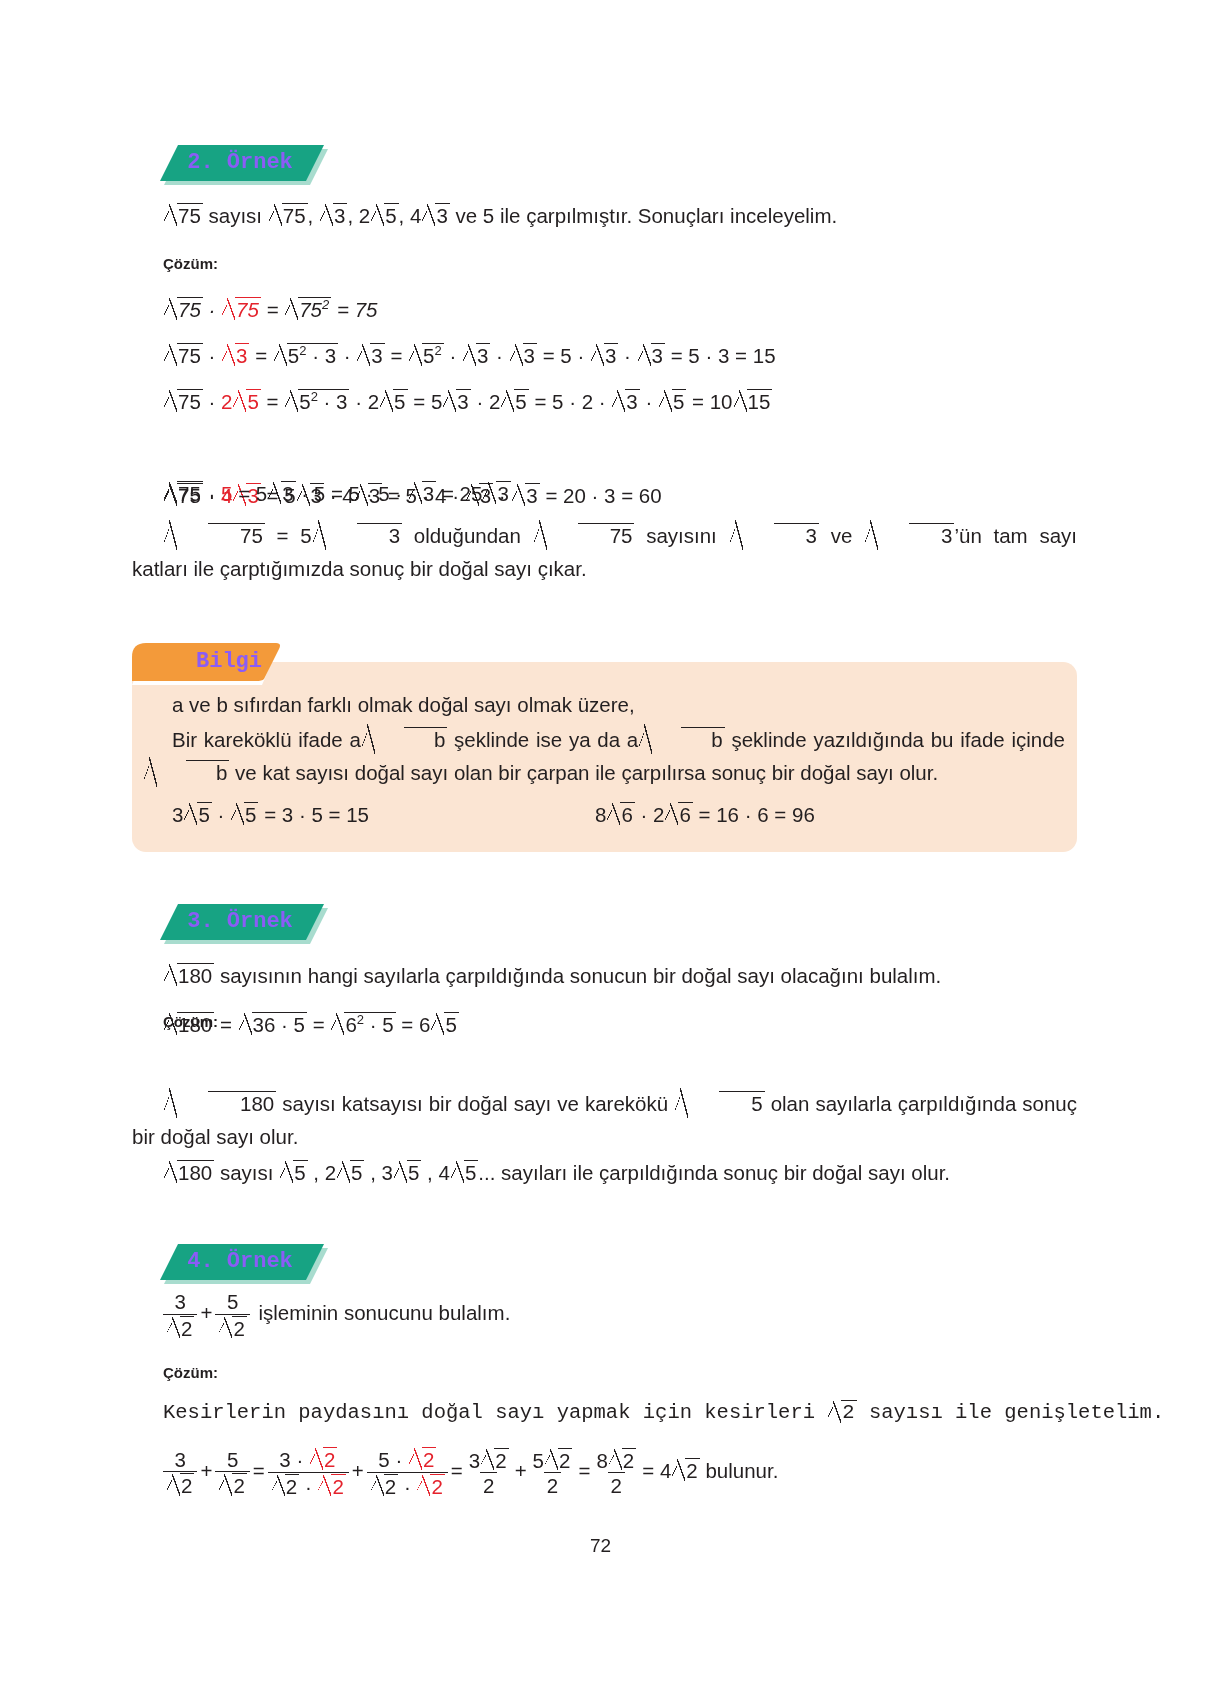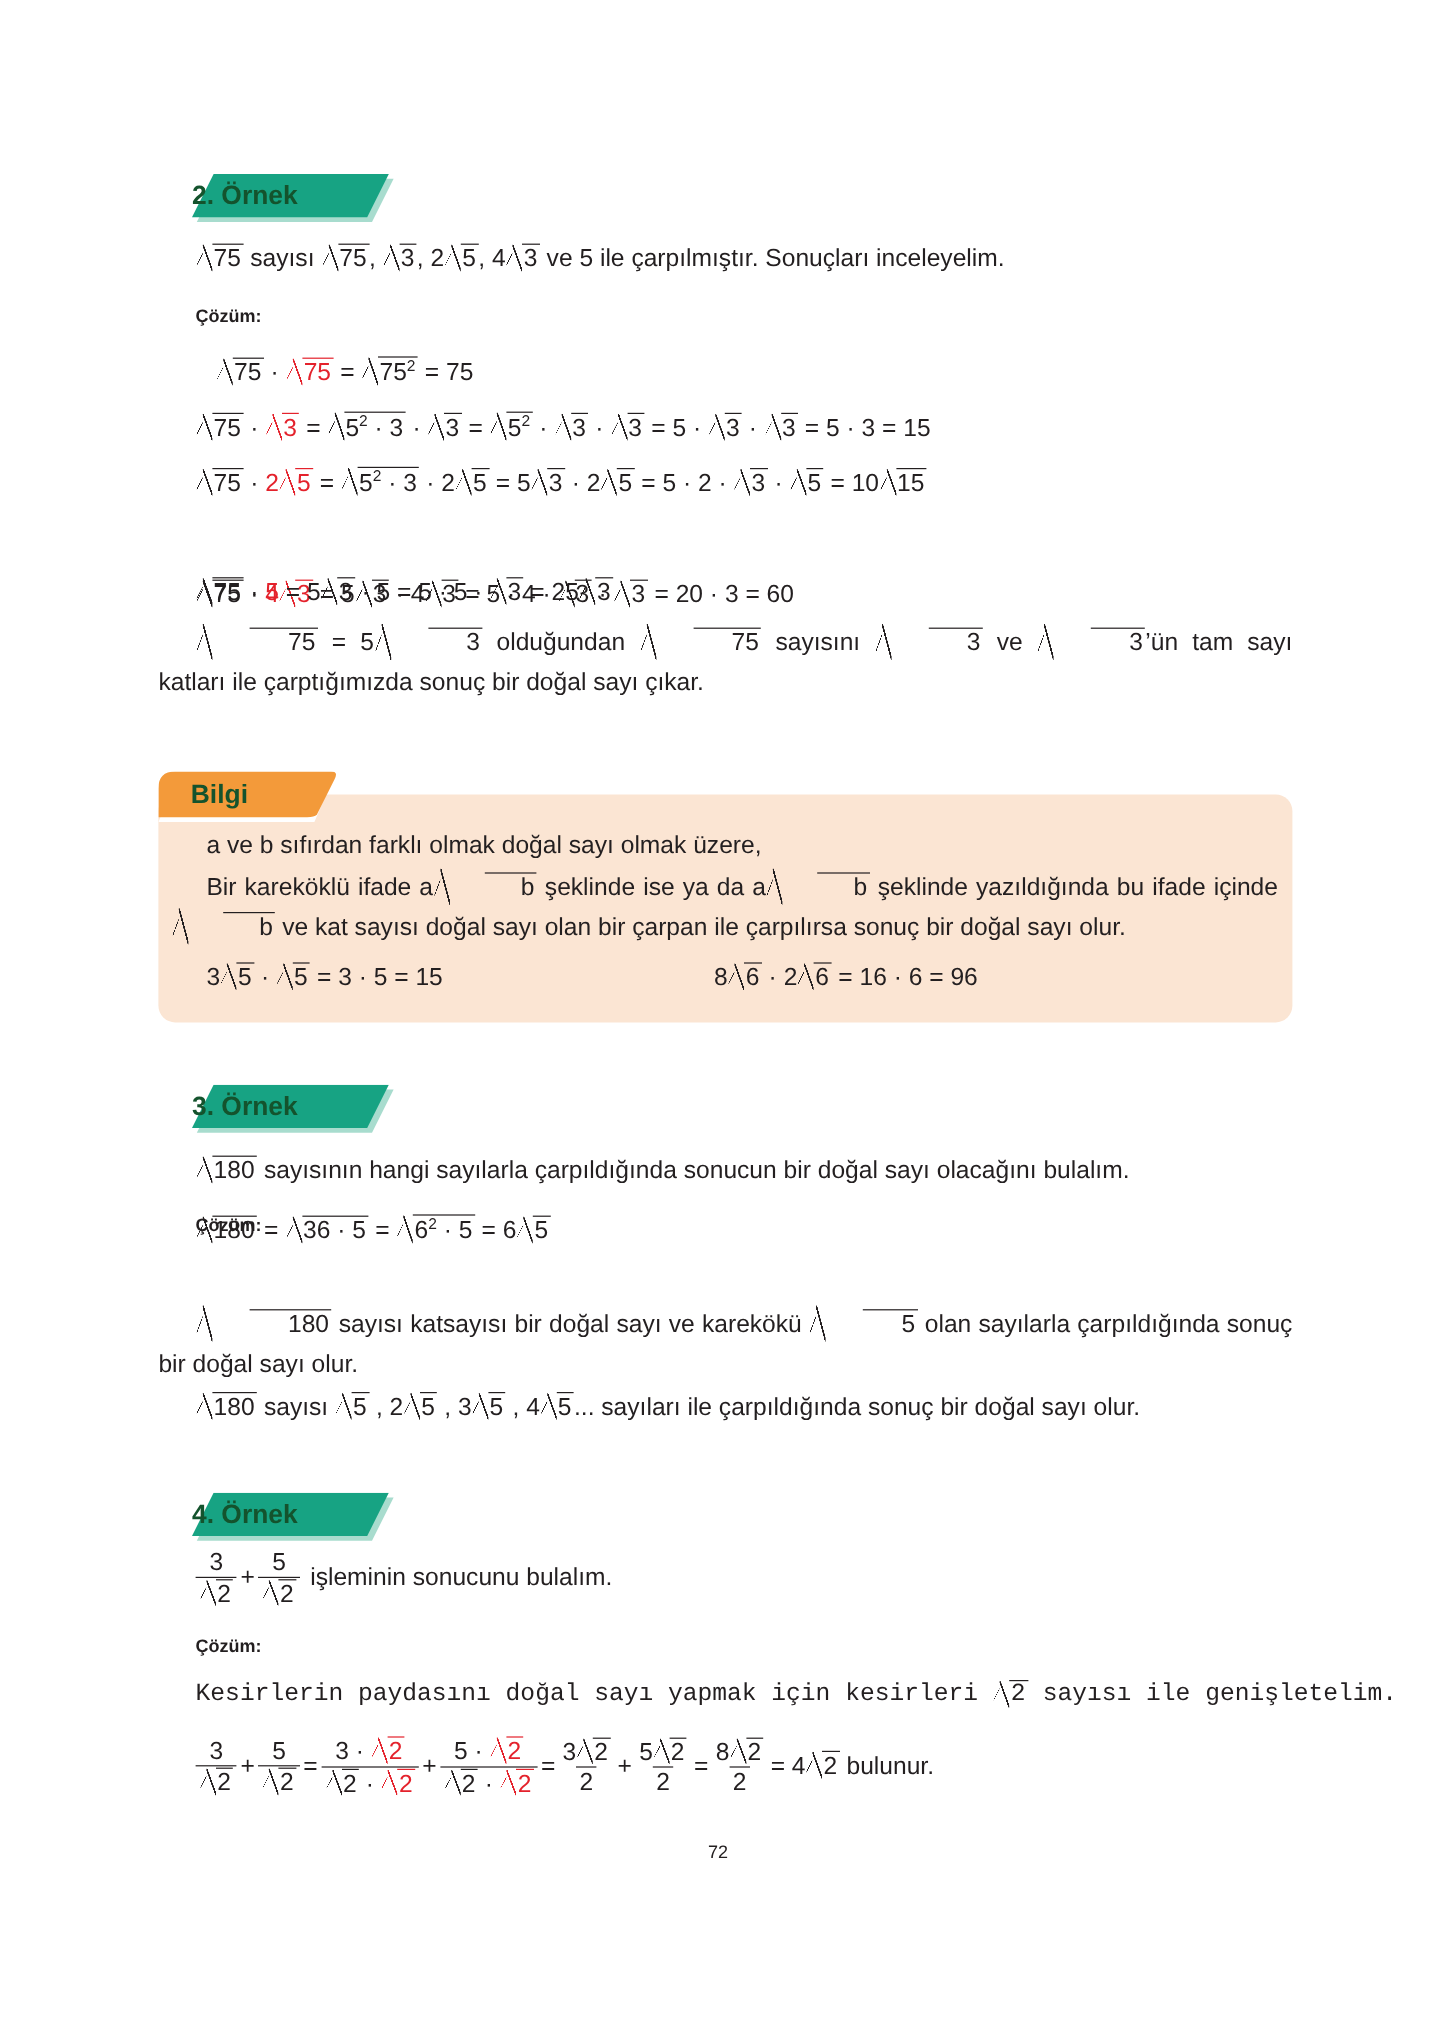--- a/index.html
+++ b/index.html
@@ -2,21 +2,21 @@
 <html><head>
 <meta charset="utf-8">
 <style>
   html, body { margin: 0; padding: 0; background: #ffffff; }
   body { width: 1210px; height: 1683px; position: relative; overflow: hidden;
          font-family: "Liberation Sans", sans-serif; color: #231f20; font-size: 20.5px; }
   .abs { position: absolute; white-space: nowrap; }
   .badge { position: absolute; width: 168px; height: 38px; }
   .badge svg { position: absolute; left: 0; top: 0; }
   .badge .lbl { position: absolute; left: 0; top: 0; width: 160px; height: 36px; line-height: 36px;
-                text-align: left; color: #14532d; font-family: Liberation Sans, sans-serif; font-weight: bold; font-size: 22px; }
+                text-align: center; color: #8b5cf6; font-family: Liberation Mono, monospace; font-weight: bold; font-size: 22px; }
   .solution { font-weight: bold; font-size: 15px; }
   .red { color: #e4222c; }
   .sq { display: inline-block; position: relative; padding-left: 13px; margin-left: 1px; }
   .sq::before { content: ""; position: absolute; left: 0; top: 1px; bottom: 2px; width: 13px;
      background: linear-gradient(to bottom right, transparent 46%, currentColor 47%, currentColor 53%, transparent 54%) no-repeat 0 55% / 5px 45%,
                  linear-gradient(to top right, transparent 46%, currentColor 47%, currentColor 55%, transparent 56%) no-repeat 5px 0 / 8px 100%; }
   .sq > .rad { display: inline-block; border-top: 1.3px solid currentColor; padding: 0 2px 0 1px; line-height: 1.15; }
   sup { font-size: 13px; vertical-align: 8px; }
   .frac { display: inline-flex; flex-direction: column; align-items: center; vertical-align: middle; margin: 0 3px; }
   .frac .num { padding: 0 3px; line-height: 1.15; }
@@ -37,21 +37,21 @@
 
 <div class="abs" style="left:163px; top:203px;">
   <span class="sq"><span class="rad">75</span></span>
   <span>sayısı</span>
   <span class="sq"><span class="rad">75</span></span>, <span class="sq"><span class="rad">3</span></span>, 2<span class="sq"><span class="rad">5</span></span>, 4<span class="sq"><span class="rad">3</span></span>
   <span>ve 5 ile çarpılmıştır. Sonuçları inceleyelim.</span>
 </div>
 
 <div class="abs solution" style="left:163px; top:255px;">Çözüm:</div>
 
-<div class="abs" style="left:180px; top:297px;">
+<div class="abs" style="left:163px; top:297px;font-style:italic;">
   <span class="sq"><span class="rad">75</span></span> · <span class="sq red"><span class="rad">75</span></span> = <span class="sq"><span class="rad">75<sup>2</sup></span></span> = 75
 </div>
 <div class="abs" style="left:163px; top:343px;">
   <span class="sq"><span class="rad">75</span></span> · <span class="sq red"><span class="rad">3</span></span> = <span class="sq"><span class="rad">5<sup>2</sup> · 3</span></span> · <span class="sq"><span class="rad">3</span></span> = <span class="sq"><span class="rad">5<sup>2</sup></span></span> · <span class="sq"><span class="rad">3</span></span> · <span class="sq"><span class="rad">3</span></span> = 5 · <span class="sq"><span class="rad">3</span></span> · <span class="sq"><span class="rad">3</span></span> = 5 · 3 = 15
 </div>
 <div class="abs" style="left:163px; top:389px;">
   <span class="sq"><span class="rad">75</span></span> · <span class="red">2<span class="sq"><span class="rad">5</span></span></span> = <span class="sq"><span class="rad">5<sup>2</sup> · 3</span></span> · 2<span class="sq"><span class="rad">5</span></span> = 5<span class="sq"><span class="rad">3</span></span> · 2<span class="sq"><span class="rad">5</span></span> = 5 · 2 · <span class="sq"><span class="rad">3</span></span> · <span class="sq"><span class="rad">5</span></span> = 10<span class="sq"><span class="rad">15</span></span>
 </div>
 <div class="abs" style="left:163px; top:435px;margin-top:48px;">
   <span class="sq"><span class="rad">75</span></span> · <span class="red">4<span class="sq"><span class="rad">3</span></span></span> = 5<span class="sq"><span class="rad">3</span></span> · 4<span class="sq"><span class="rad">3</span></span> = 5 · 4 · <span class="sq"><span class="rad">3</span></span> · <span class="sq"><span class="rad">3</span></span> = 20 · 3 = 60
@@ -172,13 +172,13 @@
     </span>+<span class="frac">
       <span class="num">5<span class="sq"><span class="rad">2</span></span></span>
       <span class="den">2</span>
     </span>=<span class="frac">
       <span class="num">8<span class="sq"><span class="rad">2</span></span></span>
       <span class="den">2</span>
     </span>= 4<span class="sq"><span class="rad">2</span></span>
   <span>bulunur.</span>
 </div>
 
-<div class="abs" style="left:590px; top:1535px; font-size:15px;">72</div>
+<div class="abs" style="left:590px; top:1535px; font-size:19px;">72</div>
 
 </body></html>

